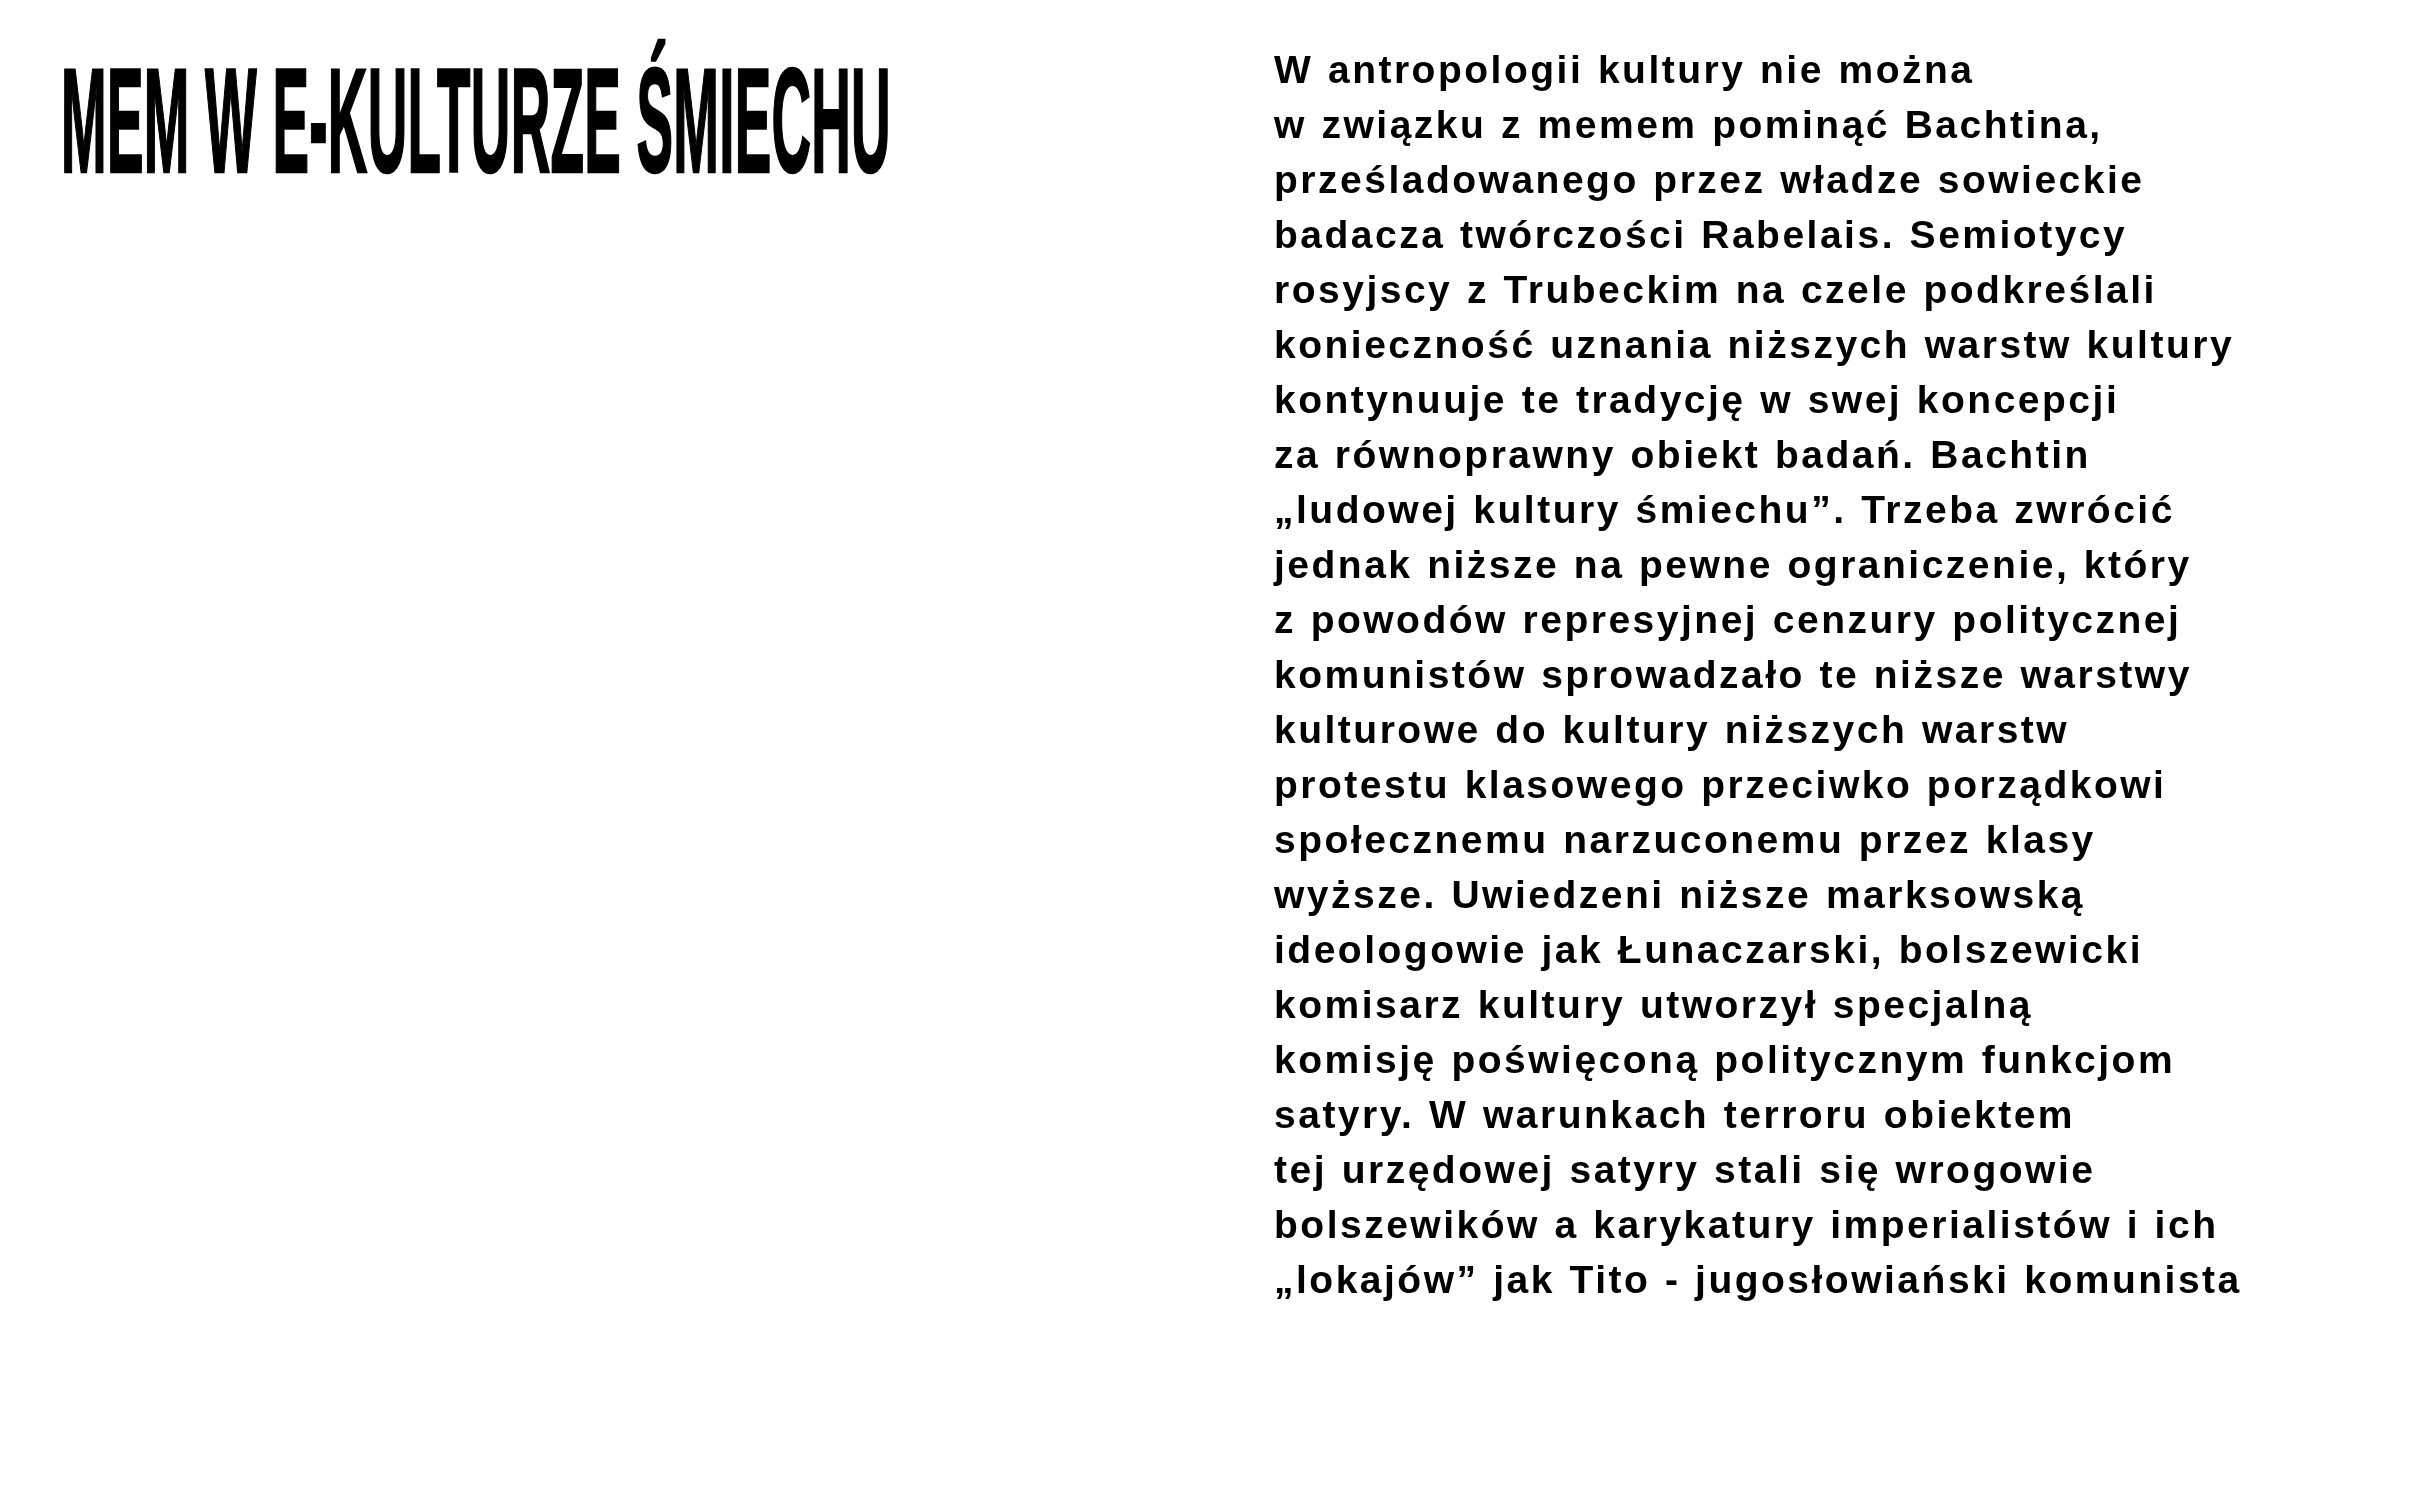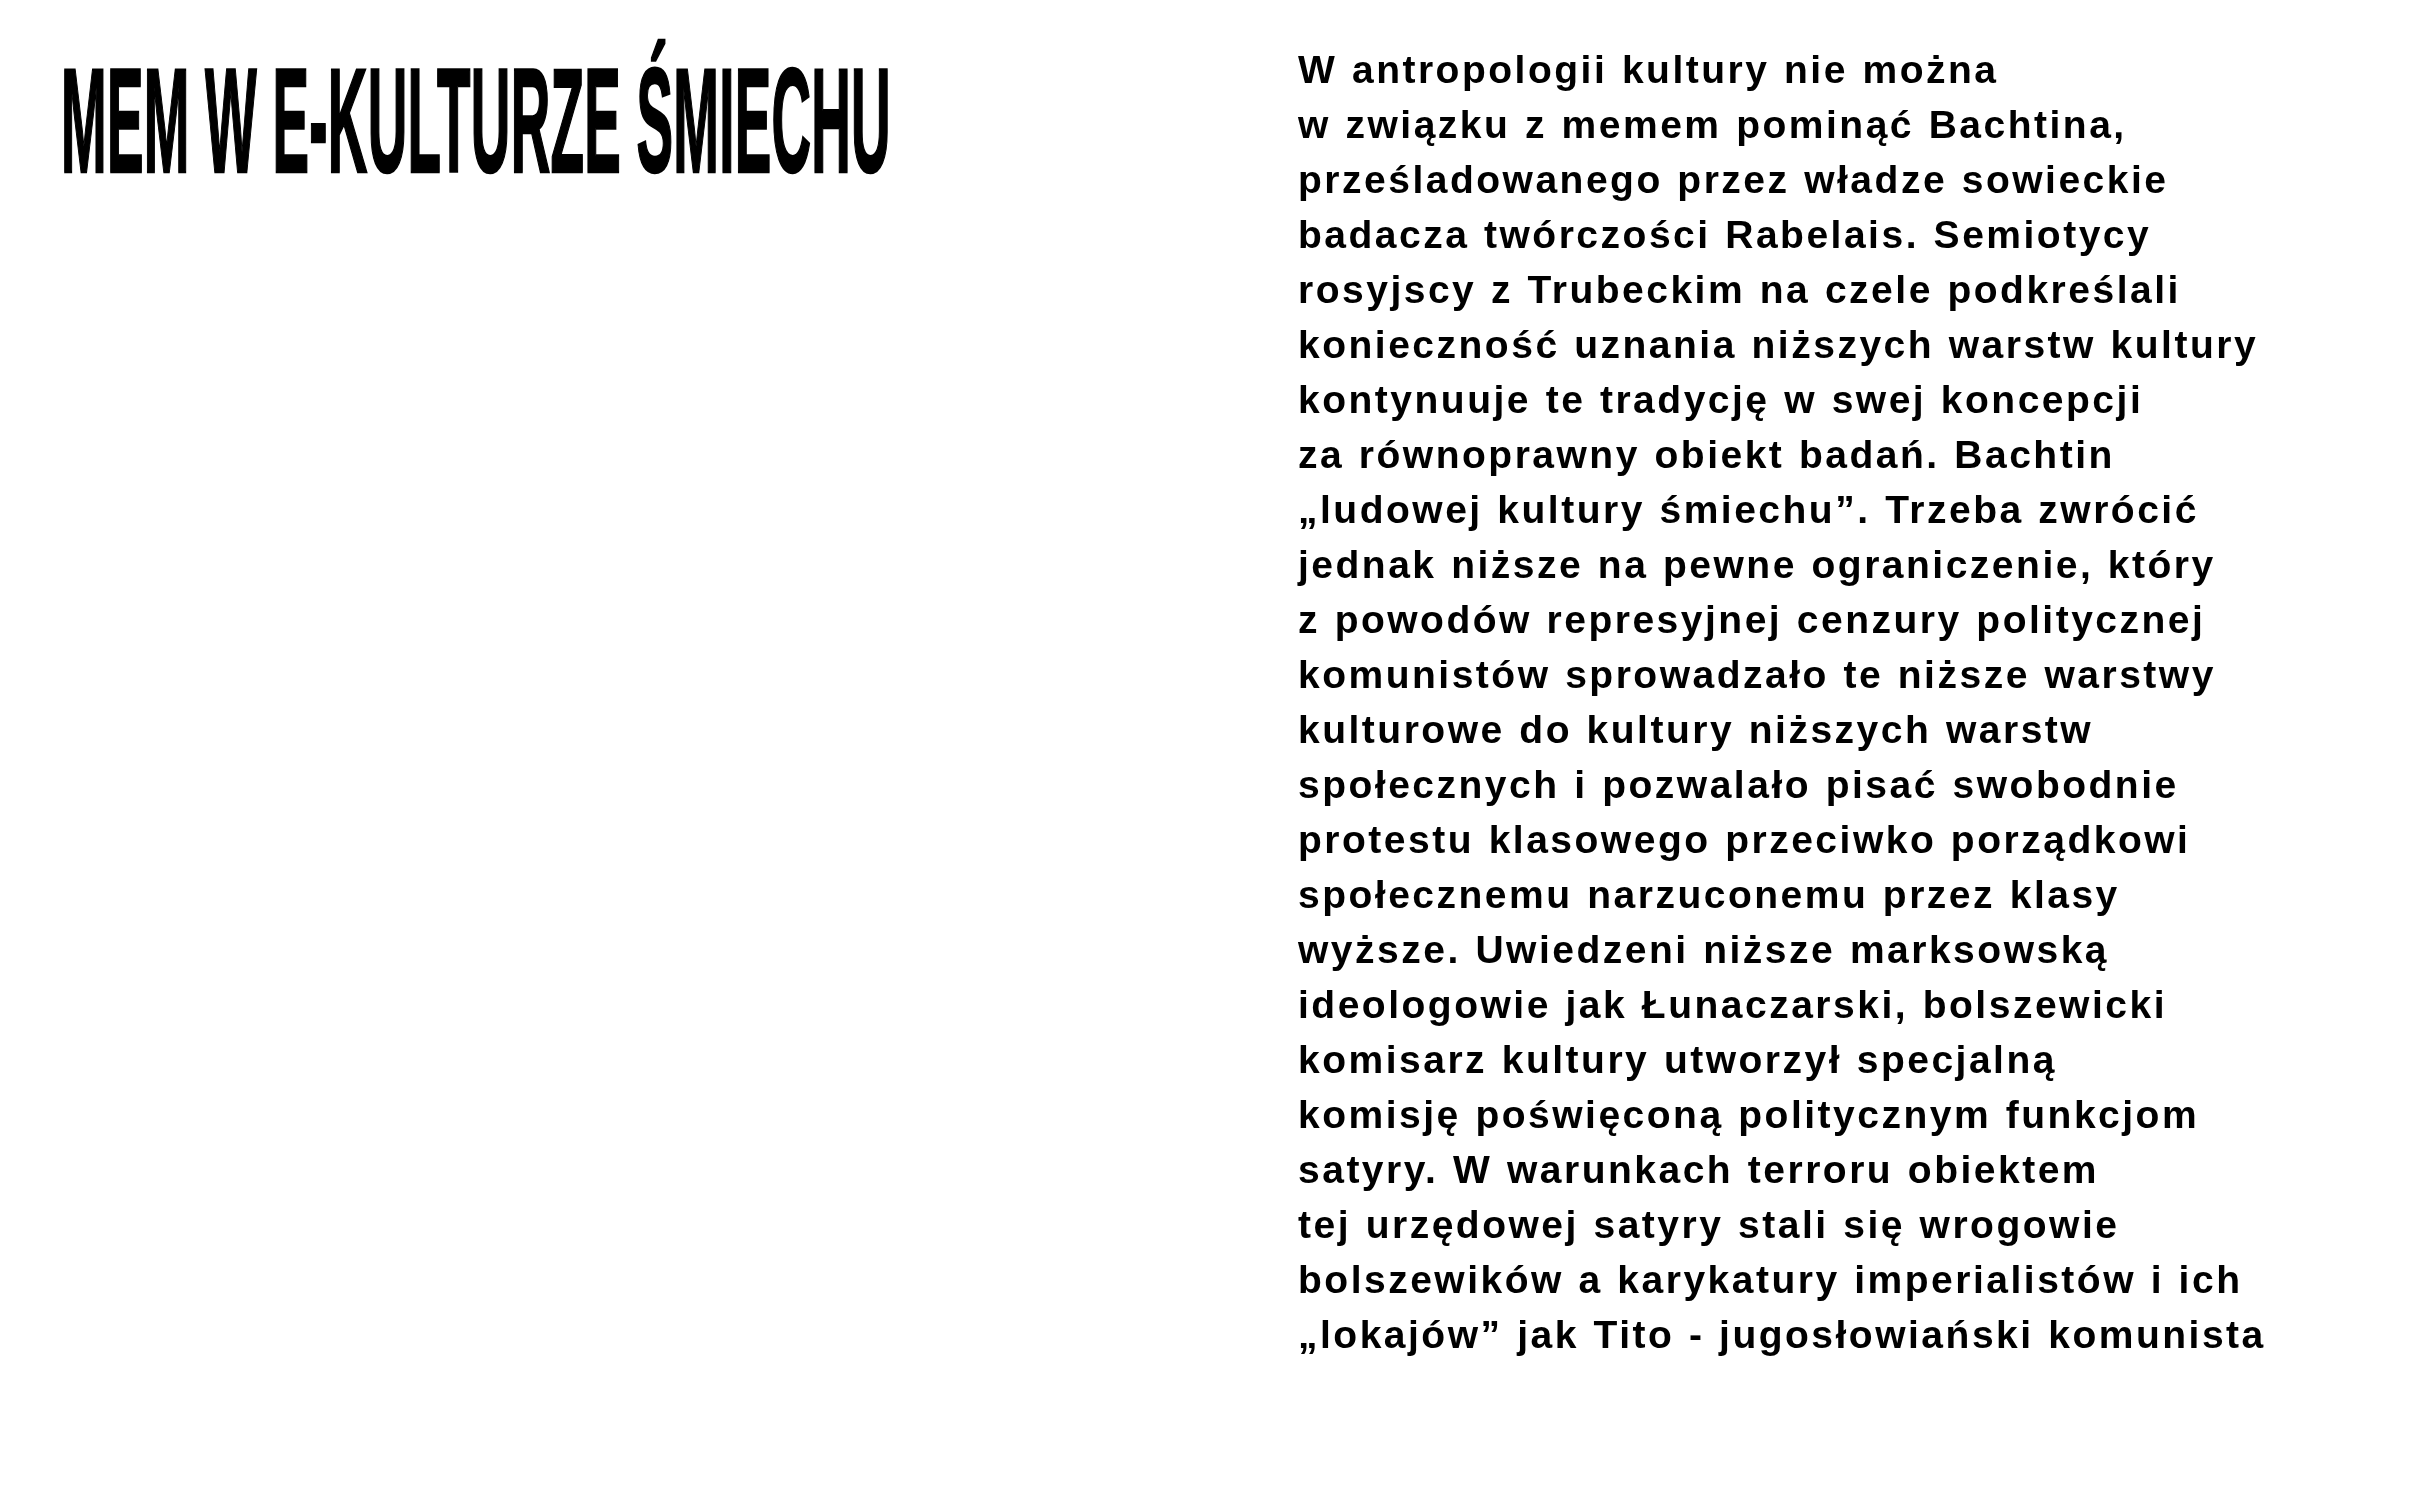--- a/index.html
+++ b/index.html
@@ -43,21 +43,20 @@
   }
   .article-column .text-line {
     font-family: "Liberation Sans", sans-serif;
     font-weight: bold;
     font-size: 39px;
     line-height: 55px;
     letter-spacing: 2.5px;
     word-spacing: 1.3px;
     white-space: pre;
     color: #000000;
-    margin-left: 24px;
   }
 </style>
 </head>
 <body>
 
 <h1 class="page-title">MEM W E-KULTURZE ŚMIECHU</h1>
 
 <div class="article-column">
     <div class="text-line">W antropologii kultury nie można</div>
     <div class="text-line">w związku z memem pominąć Bachtina,</div>
@@ -65,21 +64,20 @@
     <div class="text-line">badacza twórczości Rabelais. Semiotycy</div>
     <div class="text-line">rosyjscy z Trubeckim na czele podkreślali</div>
     <div class="text-line">konieczność uznania niższych warstw kultury</div>
     <div class="text-line">kontynuuje te tradycję w swej koncepcji</div>
     <div class="text-line">za równoprawny obiekt badań. Bachtin</div>
     <div class="text-line">„ludowej kultury śmiechu”. Trzeba zwrócić</div>
     <div class="text-line">jednak niższe na pewne ograniczenie, który</div>
     <div class="text-line">z powodów represyjnej cenzury politycznej</div>
     <div class="text-line">komunistów sprowadzało te niższe warstwy</div>
     <div class="text-line">kulturowe do kultury niższych warstw</div>
-    <div class="text-line">społecznych i pozwalało pisać swobodnie</div>
     <div class="text-line">protestu klasowego przeciwko porządkowi</div>
     <div class="text-line">społecznemu narzuconemu przez klasy</div>
     <div class="text-line">wyższe. Uwiedzeni niższe marksowską</div>
     <div class="text-line">ideologowie jak Łunaczarski, bolszewicki</div>
     <div class="text-line">komisarz kultury utworzył specjalną</div>
     <div class="text-line">komisję poświęconą politycznym funkcjom</div>
     <div class="text-line">satyry. W warunkach terroru obiektem</div>
     <div class="text-line">tej urzędowej satyry stali się wrogowie</div>
     <div class="text-line">bolszewików a karykatury imperialistów i ich</div>
     <div class="text-line">„lokajów” jak Tito - jugosłowiański komunista</div>

